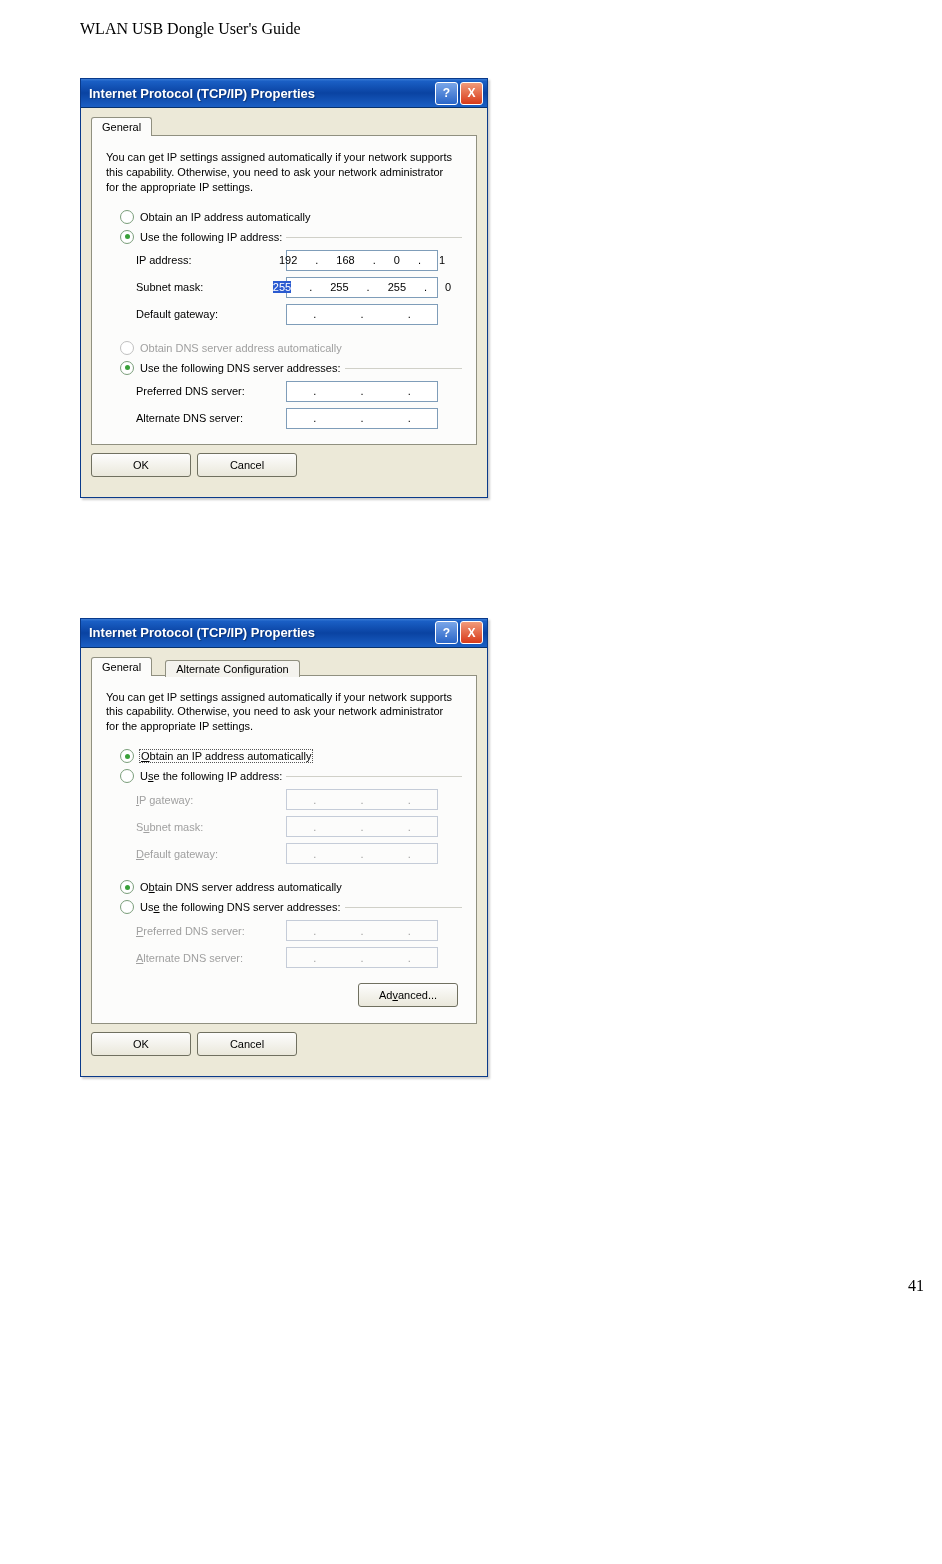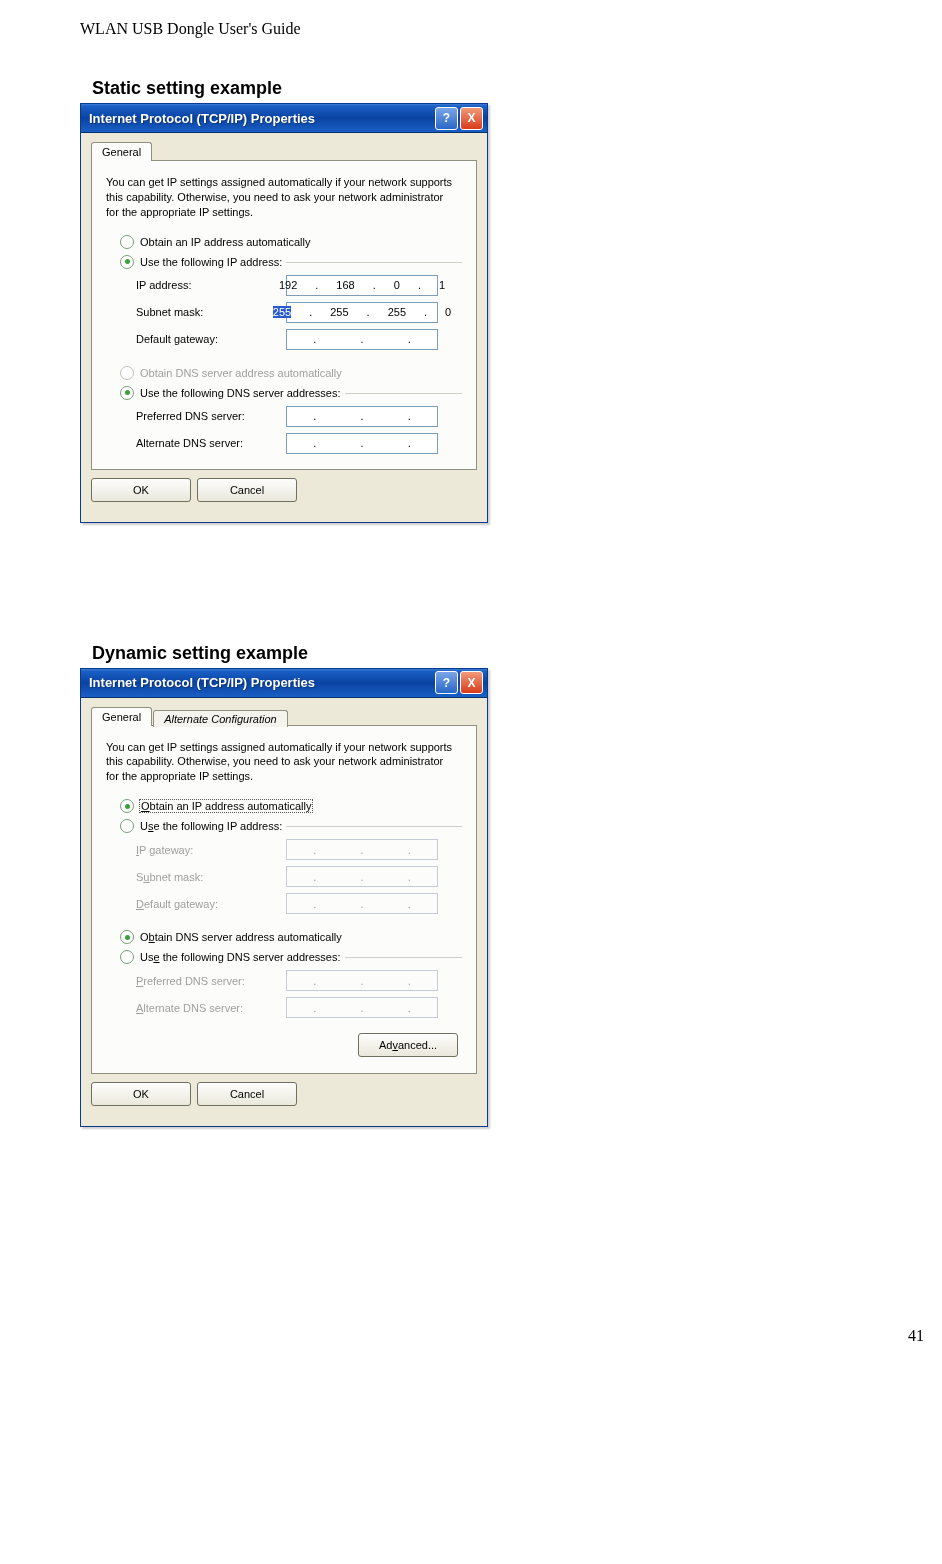--- a/index.html
+++ b/index.html
@@ -72,29 +72,28 @@
   position: relative;
   z-index: 2;
 }
 .tab {
   background: #fcfcfb;
   border: 1px solid #909080;
   border-bottom: none;
   border-radius: 3px 3px 0 0;
   padding: 3px 10px 3px 10px;
   font-size: 11px;
-  margin-right: 1px;
+  margin-right: 13px;
   position: relative;
   top: 1px;
 }
 .tab.inactive {
   background: #f4f3ee;
   top: 2px;
   padding: 2px 10px 2px 10px;
-  font-style: italic;
 }
 .tab-panel {
   background: #fcfcfb;
   border: 1px solid #909080;
   padding: 12px 14px 12px 14px;
   position: relative;
   z-index: 1;
 }
 .desc {
   font-size: 11px;
@@ -208,21 +207,20 @@
   padding: 40px 18px 10px 0;
   margin-left: 40px;
 }
 </style>
 </head>
 <body>
 
 <div class="page">
   <div class="header">WLAN USB Dongle User's Guide</div>
 
-  <div class="section-title">Static setting example</div>
 
   <div class="dialog">
     <div class="titlebar">
       <span class="titlebar-title">Internet Protocol (TCP/IP) Properties</span>
       <span class="titlebar-btn help-btn">?</span>
       <span class="titlebar-btn close-btn">X</span>
     </div>
     <div class="dialog-body">
       <div class="tabs-row">
         <div class="tab">General</div>
@@ -300,21 +298,20 @@
         </div>
 
       </div>
       <div class="dialog-footer">
         <span class="btn">OK</span>
         <span class="btn">Cancel</span>
       </div>
     </div>
   </div>
 
-  <div class="section-title">Dynamic setting example</div>
 
   <div class="dialog">
     <div class="titlebar">
       <span class="titlebar-title">Internet Protocol (TCP/IP) Properties</span>
       <span class="titlebar-btn help-btn">?</span>
       <span class="titlebar-btn close-btn">X</span>
     </div>
     <div class="dialog-body">
       <div class="tabs-row">
         <div class="tab">General</div>

